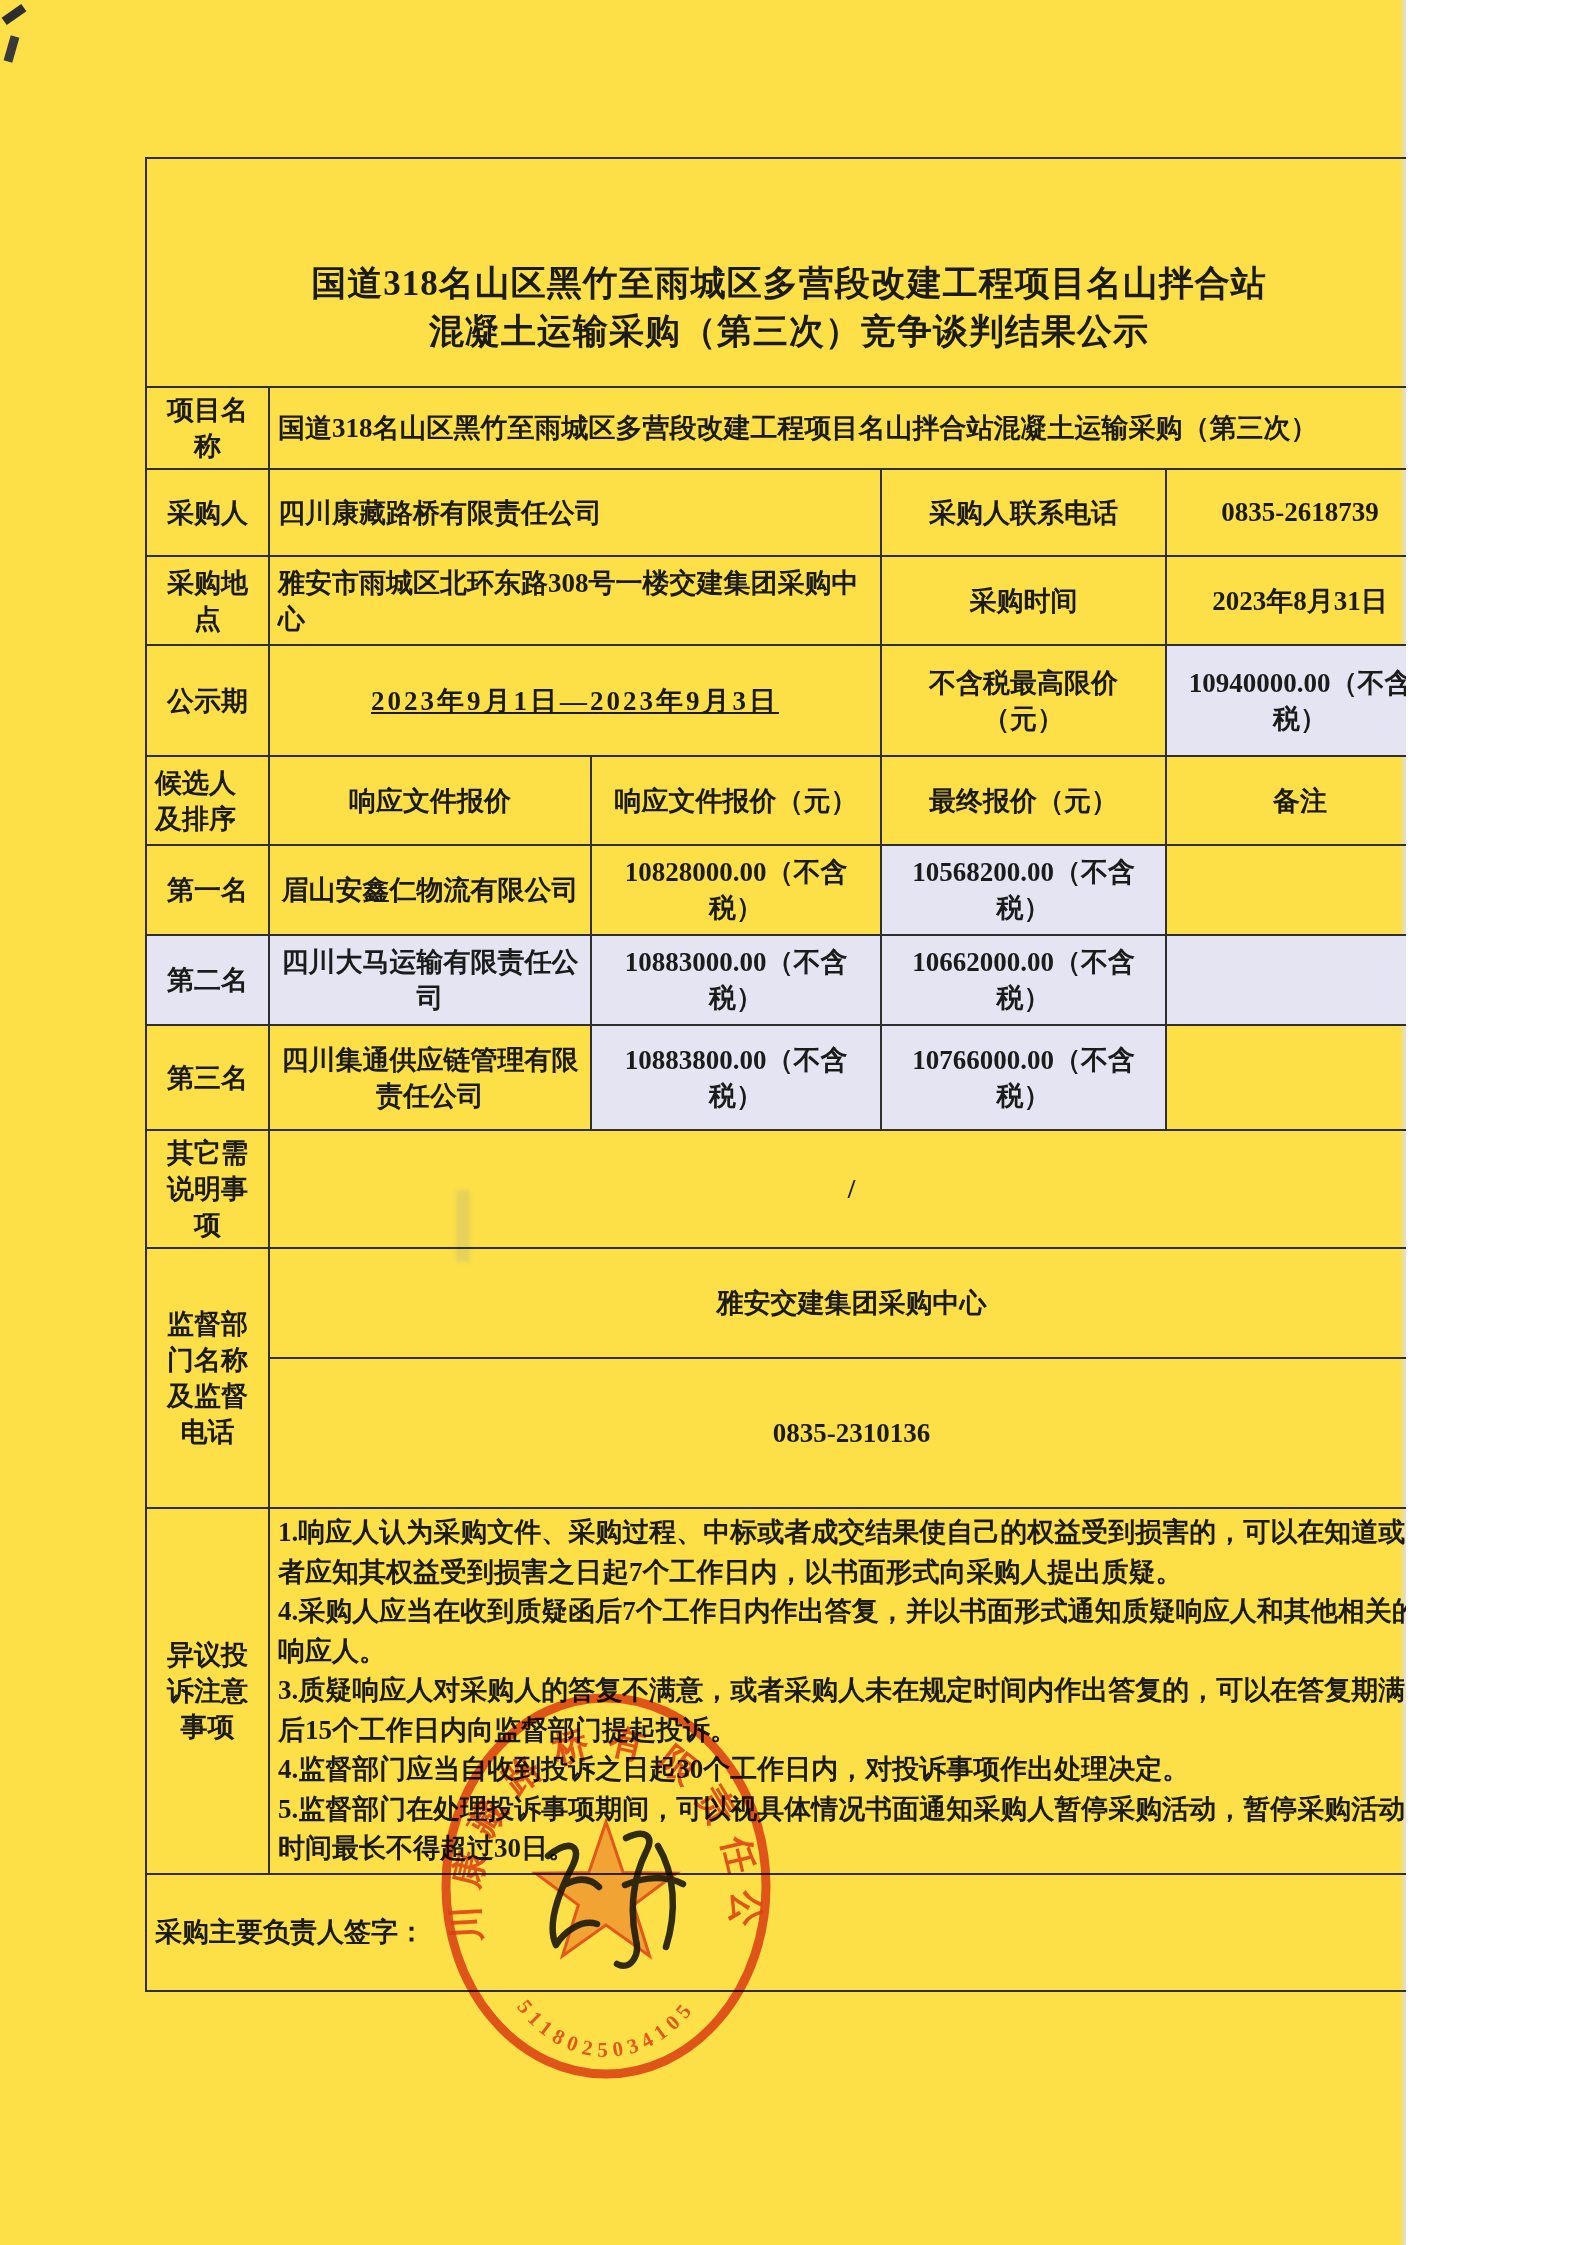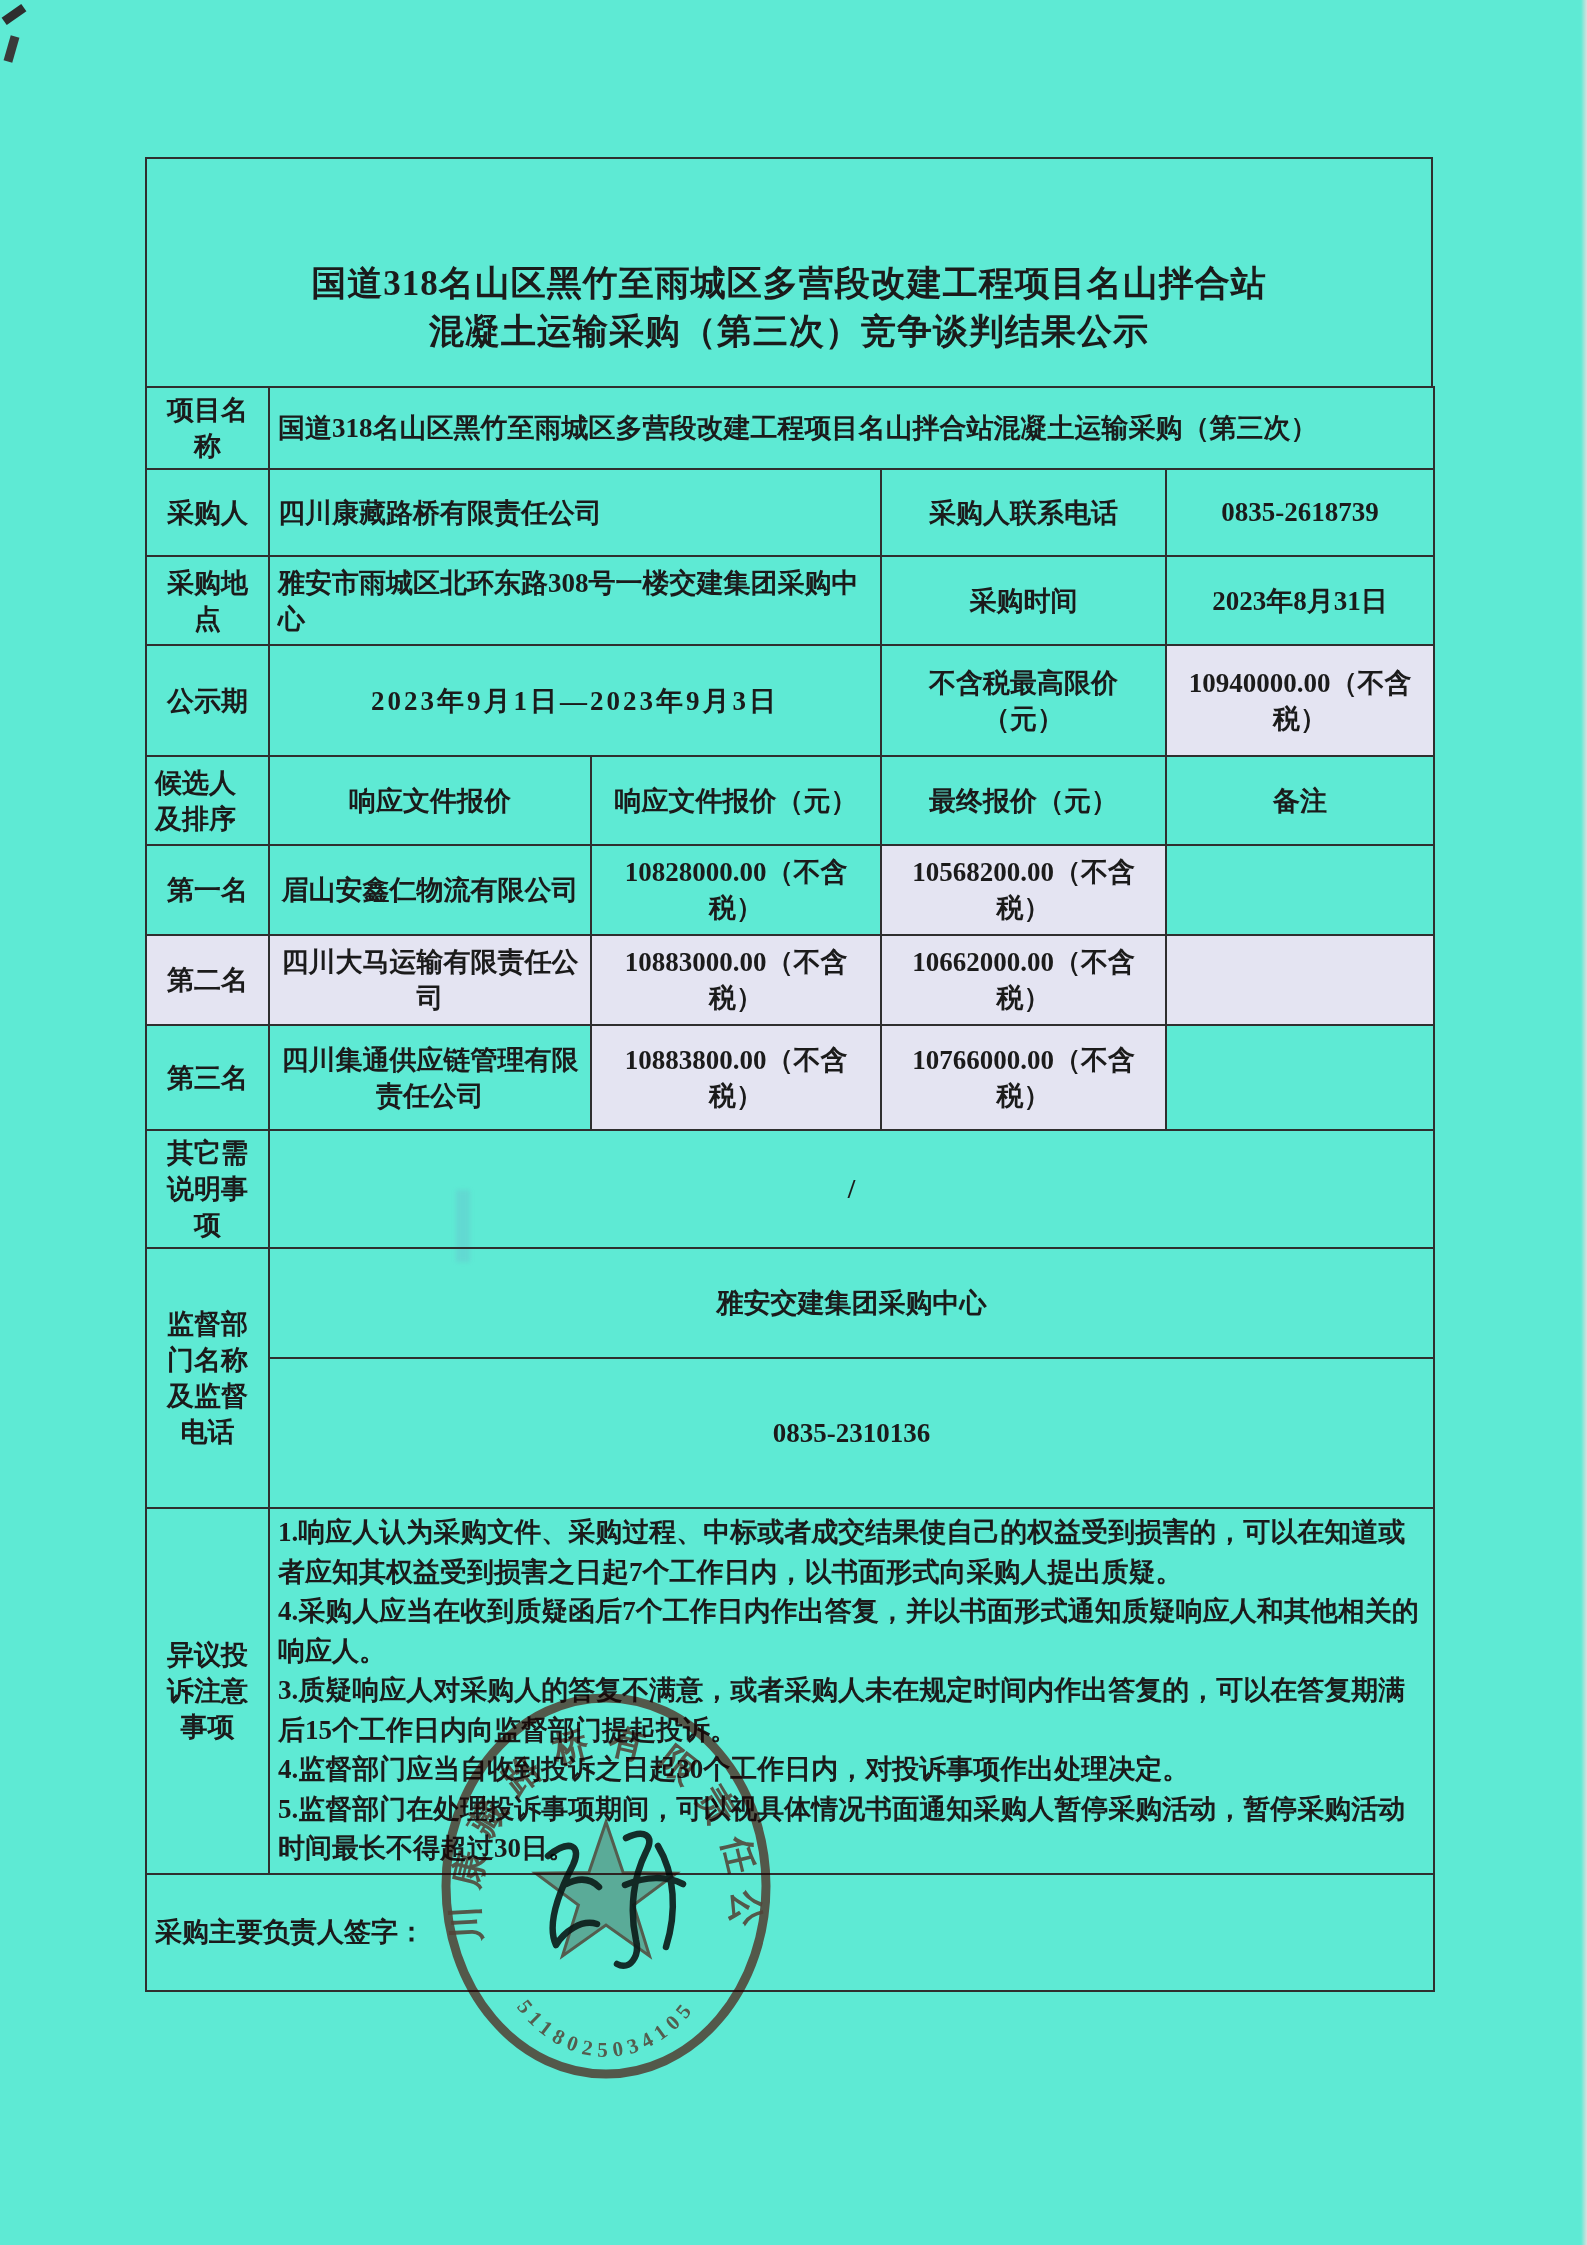--- a/index.html
+++ b/index.html
@@ -1,16 +1,16 @@
 <!DOCTYPE html>
 <html><head>
 <meta charset="utf-8">
 <style>
   html,body{margin:0;padding:0;background:#ffffff;}
-  .page{position:relative;width:1587px;height:2245px;background:#5eead4;overflow:hidden;
+  .page{position:relative;width:1406px;height:2245px;background:#fde047;overflow:hidden;
         font-family:"Liberation Serif","DejaVu Serif",serif;color:#1b1b1b;}
   
   .edge-right{position:absolute;right:0;top:0;width:6px;height:100%;
               background:linear-gradient(to right,rgba(255,255,255,0),#dedede);}
   .corner-mark1{position:absolute;left:2px;top:10px;width:24px;height:9px;background:#2e2e2e;transform:rotate(-35deg);}
   .corner-mark2{position:absolute;left:7px;top:36px;width:9px;height:26px;background:#3a3a3a;transform:rotate(16deg);}
   .smudge{position:absolute;left:456px;top:1190px;width:14px;height:72px;background:rgba(120,130,200,.16);filter:blur(2px);}
   
   .doc{position:absolute;left:145px;top:157px;width:1288px;}
   .title-block{box-sizing:border-box;border:2px solid #2f2f2f;border-bottom:none;height:229px;
@@ -19,21 +19,21 @@
   .title-line{font-size:35px;line-height:48px;font-weight:700;letter-spacing:1px;text-align:center;}
   table.grid{border-collapse:collapse;table-layout:fixed;width:1288px;}
   table.grid td{border:2px solid #2f2f2f;box-sizing:border-box;font-size:27px;font-weight:600;
                 vertical-align:middle;padding:4px 8px;word-break:break-all;}
   .lbl{text-align:center;line-height:36px;padding:4px 6px;}
   .val{text-align:left;padding-left:26px;border-radius:29px;}
   .c{text-align:center;}
   .num{font-size:25px;text-align:center;padding:4px 2px;}
   .name{font-size:26px;text-align:center;line-height:36px;padding:4px 2px;}
   .hl{background:#e4e4f2;}
-  .dates{letter-spacing:3px;text-align:center;}
+  .dates{letter-spacing:3px;text-align:center;text-decoration:underline;}
   .limit{font-size:26px;line-height:36px;text-align:center;padding:4px 6px;}
   .slash{text-align:center;font-size:30px;}
   .notes{vertical-align:top;padding:16px 18px 8px 14px;}
   .notes div{font-size:27px;line-height:39.5px;font-weight:700;text-align:left;}
   .sig{padding-left:12px;font-size:29px;}
   .r1 td{height:82px;} .r2 td{height:87px;} .r3 td{height:89px;} .r4 td{height:111px;}
   .r5 td{height:89px;} .r6 td{height:90px;} .r7 td{height:90px;} .r8 td{height:105px;}
   .r9 td{height:114px;} .r10a td{height:110px;} .r10b td{height:150px;}
   .r11 td{height:318px;} .r12 td{height:117px;}
   

